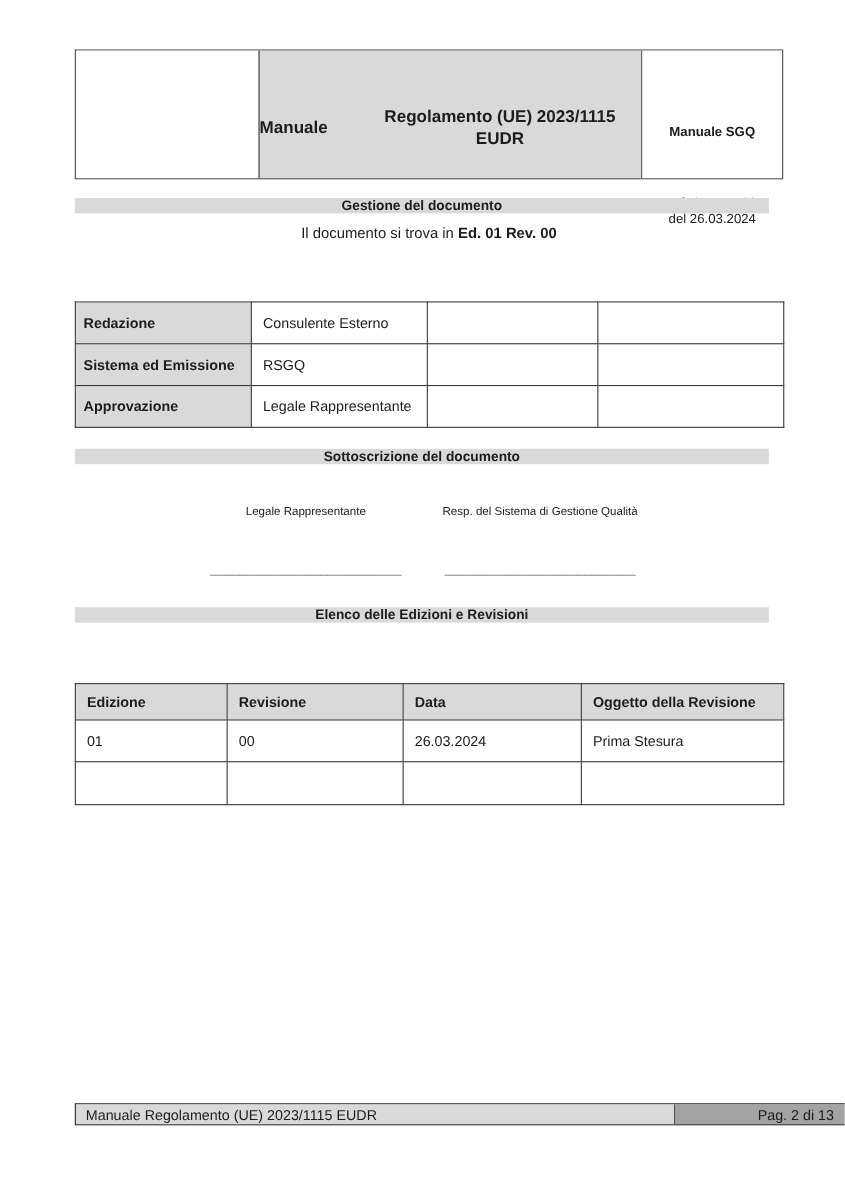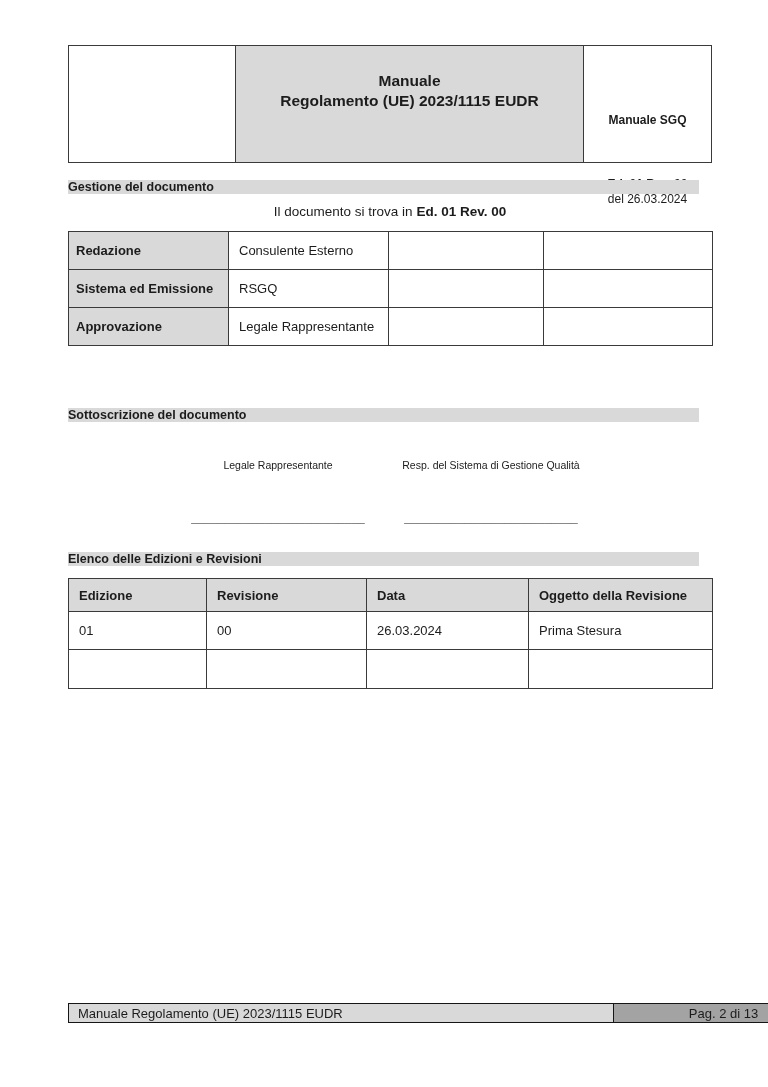--- a/index.html
+++ b/index.html
@@ -13,44 +13,45 @@
   
   .header-table {
     left:68px; top:45px; width:644px; height:118px; display:flex;
     border:1px solid #3a3a3a; box-sizing:border-box;
   }
   .h-cell { box-sizing:border-box; height:100%; }
   .h-logo { width:166px; background:#ffffff; }
   .h-title {
     width:349px; background:#d9d9d9;
     border-left:1px solid #3a3a3a; border-right:1px solid #3a3a3a;
-    display:flex; flex-direction:column; align-items:center;
+    display:flex; flex-direction:row; align-items:center;
     padding-top:25px; font-weight:bold; font-size:15.5px; line-height:20px;
     text-align:center;
+    gap:28px;
   }
   .h-meta {
     flex:1; text-align:center; font-size:12px; line-height:15px;
     padding-top:30px; background:#ffffff;
   }
   .h-meta .gap { height:12px; }
 
   
   .section-bar {
     left:68px; width:631px; height:14px; background:#d9d9d9;
-    font-weight:bold; font-size:12.5px; line-height:14px;
+    text-align:center; font-weight:bold; font-size:12.5px; line-height:14px;
   }
   .bar-gestione { top:180px; }
   .bar-sottoscrizione { top:408px; }
   .bar-elenco { top:552px; }
 
   .doc-location { left:68px; top:203px; width:644px; text-align:center; font-size:13.5px; line-height:18px; }
   .doc-location .pre { white-space:pre-wrap;text-align:center; }
 
   
-  table.grid { position:absolute; border-collapse:collapse; table-layout:fixed; }
+  table.grid { position:absolute; border-collapse:collapse; table-layout:fixed;margin-top:43px; }
   table.grid td, table.grid th {
     border:1px solid #3a3a3a; padding:0 4px 0 10px; font-size:13px;
     text-align:left; white-space:nowrap; overflow:hidden; vertical-align:middle;
   }
   .approval { left:68px; top:231px; width:644px; }
   .approval td { height:37px; background:#ffffff; }
   .approval td.lbl { background:#d9d9d9; font-weight:bold; padding-left:7px; }
 
   .revision { left:68px; top:578px; width:644px; }
   .revision th { background:#d9d9d9; font-weight:bold; height:32px; text-align:left; }

